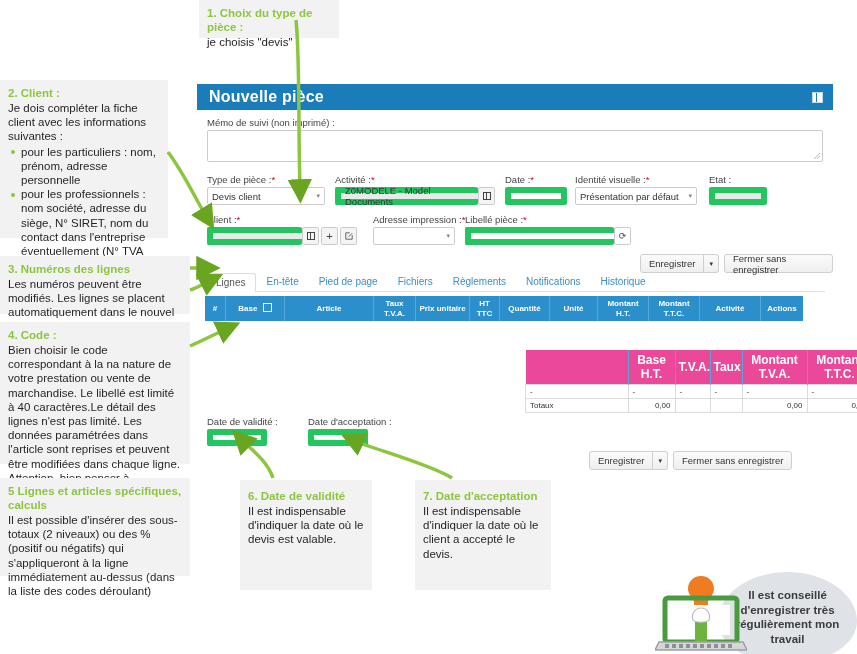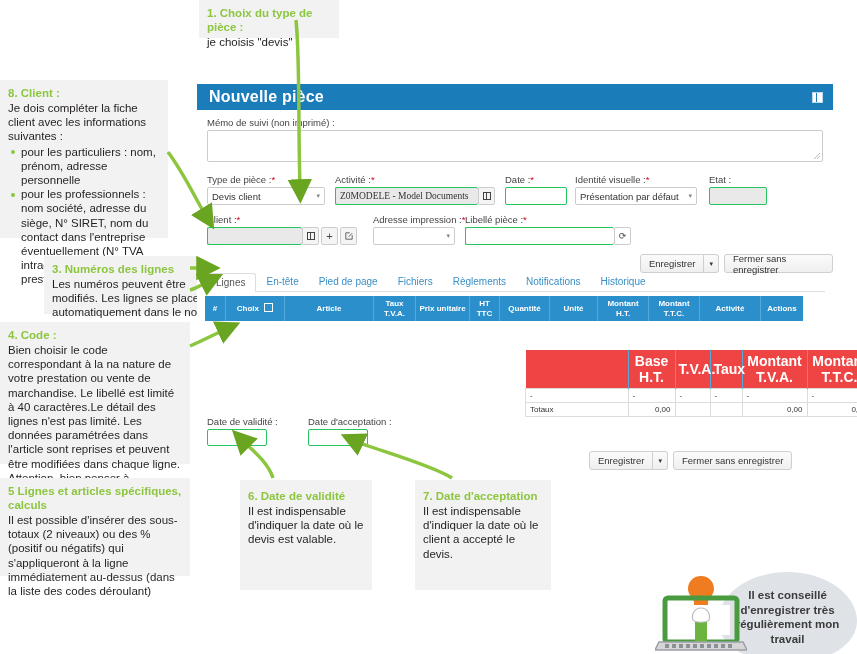--- a/index.html
+++ b/index.html
@@ -21,22 +21,22 @@
   
   .window{background:#ffffff;}
   .titlebar{background:#1b7cba;height:26px;display:flex;align-items:center;justify-content:space-between;padding:0 10px 0 12px;box-sizing:border-box;}
   .titlebar .t{color:#fff;font-size:16px;font-weight:bold;letter-spacing:.2px;}
   .tb-ico{width:11px;height:11px;background:#fff;border:1px solid #bcd9ec;box-sizing:border-box;position:relative;}
   .tb-ico:after{content:"";position:absolute;left:3px;top:0;bottom:0;width:1px;background:#1b7cba;}
 
   .lbl{font-size:9.5px;color:#444;display:block;margin-bottom:2px;white-space:nowrap;}
   .req{color:#d0021b;}
 
-  .inp{border:1px solid #22c55e;background:#fff;box-sizing:border-box;height:18px;font-size:9.5px;color:#333;
-       display:flex;align-items:center;padding:0 4px;border-radius:2px;font-family:Liberation Serif, serif;}
+  .inp{border:6px solid #22c55e;background:#fff;box-sizing:border-box;height:18px;font-size:9.5px;color:#333;
+       display:flex;align-items:center;padding:0 4px;border-radius:2px;}
   .inp.dis{background:#e9e9e9;}
   .sel{border:1px solid #ccc;background:#fff;box-sizing:border-box;height:18px;font-size:9.5px;color:#333;
        display:flex;align-items:center;justify-content:space-between;padding:0 4px;border-radius:2px;}
   .caret{font-size:7px;color:#888;}
   .memo{border:1px solid #ccc;background:#fff;box-sizing:border-box;border-radius:2px;position:relative;}
   .memo:after{content:"";position:absolute;right:2px;bottom:2px;width:6px;height:6px;
      background:
        linear-gradient(135deg,transparent 0 45%,#bbb 45% 55%,transparent 55% 100%),
        linear-gradient(135deg,transparent 0 70%,#bbb 70% 80%,transparent 80% 100%);}
 
@@ -48,52 +48,52 @@
   .btn{border:1px solid #cfcfcf;background:linear-gradient(#fbfbfb,#efefef);border-radius:3px;
        font-size:9.5px;color:#333;height:19px;display:flex;align-items:center;padding:0 8px;box-sizing:border-box;}
 
   .tabs{display:flex;align-items:flex-end;border-bottom:1px solid #ddd;height:19px;}
   .tab{font-size:10px;color:#3a8fc7;padding:0 10px;height:19px;display:flex;align-items:center;box-sizing:border-box;}
   .tab.active{color:#555;background:#fff;border:1px solid #ddd;border-bottom:1px solid #fff;border-radius:3px 3px 0 0;margin-bottom:-1px;}
 
   table{border-collapse:collapse;}
   .lines-th{background:#2b8fcc;color:#fff;font-size:8px;font-weight:bold;text-align:center;
             border-right:1px solid #57a8d8;padding:3px 2px;line-height:9.5px;}
-  .tot-th{background:#ef4444;color:#fff;font-size:14px;font-weight:bold;text-align:center;
+  .tot-th{background:#ec4899;color:#fff;font-size:12px;font-weight:bold;text-align:center;
           border-right:1px solid #57a8d8;padding:3px 3px;}
   .tot-td{font-size:8px;color:#333;border:1px solid #dcdcdc;padding:2px 4px;}
 
   
   .arrows{position:absolute;left:0;top:0;width:857px;height:654px;pointer-events:none;}
 
   
   .bubble{background:#dfe3e8;border-radius:50% 50% 45% 45%/55% 55% 45% 45%;
           display:flex;align-items:center;justify-content:center;text-align:center;}
   .bubble-txt{color:#3b3b3b;font-weight:bold;font-size:11.5px;line-height:14.5px;padding:0 14px;}
 </style>
 </head>
 <body>
 
 <div class="abs note" style="left:155px;top:0px;width:140px;height:38px;margin-left:44px;">
   <div class="note-title">1.  Choix du type de pièce :</div>
   <div class="note-body">je choisis "devis"</div>
 </div>
 
 <div class="abs note" style="left:0px;top:80px;width:168px;height:158px;">
-  <div class="note-title">8.  Client :</div>
+  <div class="note-title">2.  Client :</div>
   <div class="note-body">Je dois compléter la fiche client avec les informations suivantes :</div>
   <div class="note-body">
     <ul>
       <li>pour les particuliers : nom, prénom, adresse personnelle</li>
       <li>pour les professionnels : nom société, adresse du siège, N° SIRET, nom du contact dans l'entreprise éventuellement (N° TVA intracom pour les prestations CEE)</li>
     </ul>
   </div>
 </div>
 
-<div class="abs note" style="left:0px;top:256px;width:190px;height:58px;margin-left:44px;">
+<div class="abs note" style="left:0px;top:256px;width:190px;height:58px;">
   <div class="note-title">3. Numéros des lignes</div>
   <div class="note-body">Les numéros peuvent être modifiés. Les lignes se placent automatiquement dans le nouvel ordre.</div>
 </div>
 
 <div class="abs note" style="left:0px;top:322px;width:190px;height:142px;">
   <div class="note-title">4. Code :</div>
   <div class="note-body">Bien choisir le code correspondant à la na nature de votre prestation ou vente de marchandise. Le libellé est limité à 40 caractères.Le détail des lignes n'est pas limité. Les données paramétrées dans l'article sont reprises et peuvent être modifiées dans chaque ligne. Attention, bien penser à enregistrer chaque ligne après modification.</div>
 </div>
 
 <div class="abs note" style="left:0px;top:478px;width:190px;height:98px;">
@@ -230,21 +230,21 @@
     <div class="tab">Règlements</div>
     <div class="tab">Notifications</div>
     <div class="tab">Historique</div>
   </div>
 
   <table class="abs" style="left:8px;top:212px;width:539px;table-layout:fixed;">
     <thead>
       <tr>
         <th class="lines-th" style="width:16px;">#</th>
         <th class="lines-th" style="width:54px;">
-          <span>Choix</span>
+          <span>Base</span>
           <span style="display:inline-block;width:7px;height:7px;border:1px solid #fff;margin-left:3px;vertical-align:-1px;"></span>
         </th>
         <th class="lines-th" style="width:84px;">Article</th>
         <th class="lines-th" style="width:37px;">Taux<br>T.V.A.</th>
         <th class="lines-th" style="width:49px;">Prix unitaire</th>
         <th class="lines-th" style="width:25px;">HT<br>TTC</th>
         <th class="lines-th" style="width:45px;text-align:center;">Quantité</th>
         <th class="lines-th" style="width:43px;">Unité</th>
         <th class="lines-th" style="width:46px;">Montant<br>H.T.</th>
         <th class="lines-th" style="width:46px;">Montant<br>T.T.C.</th>

